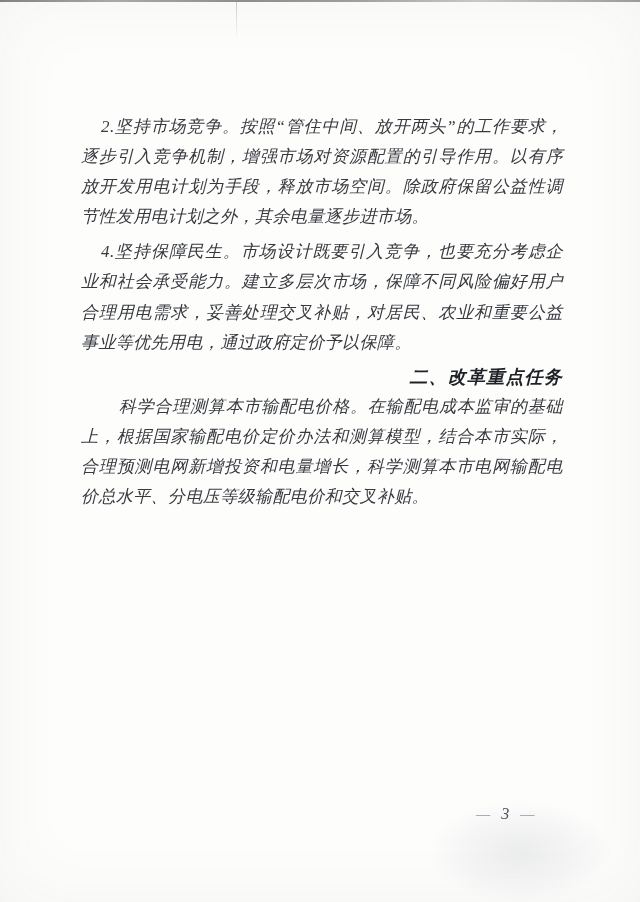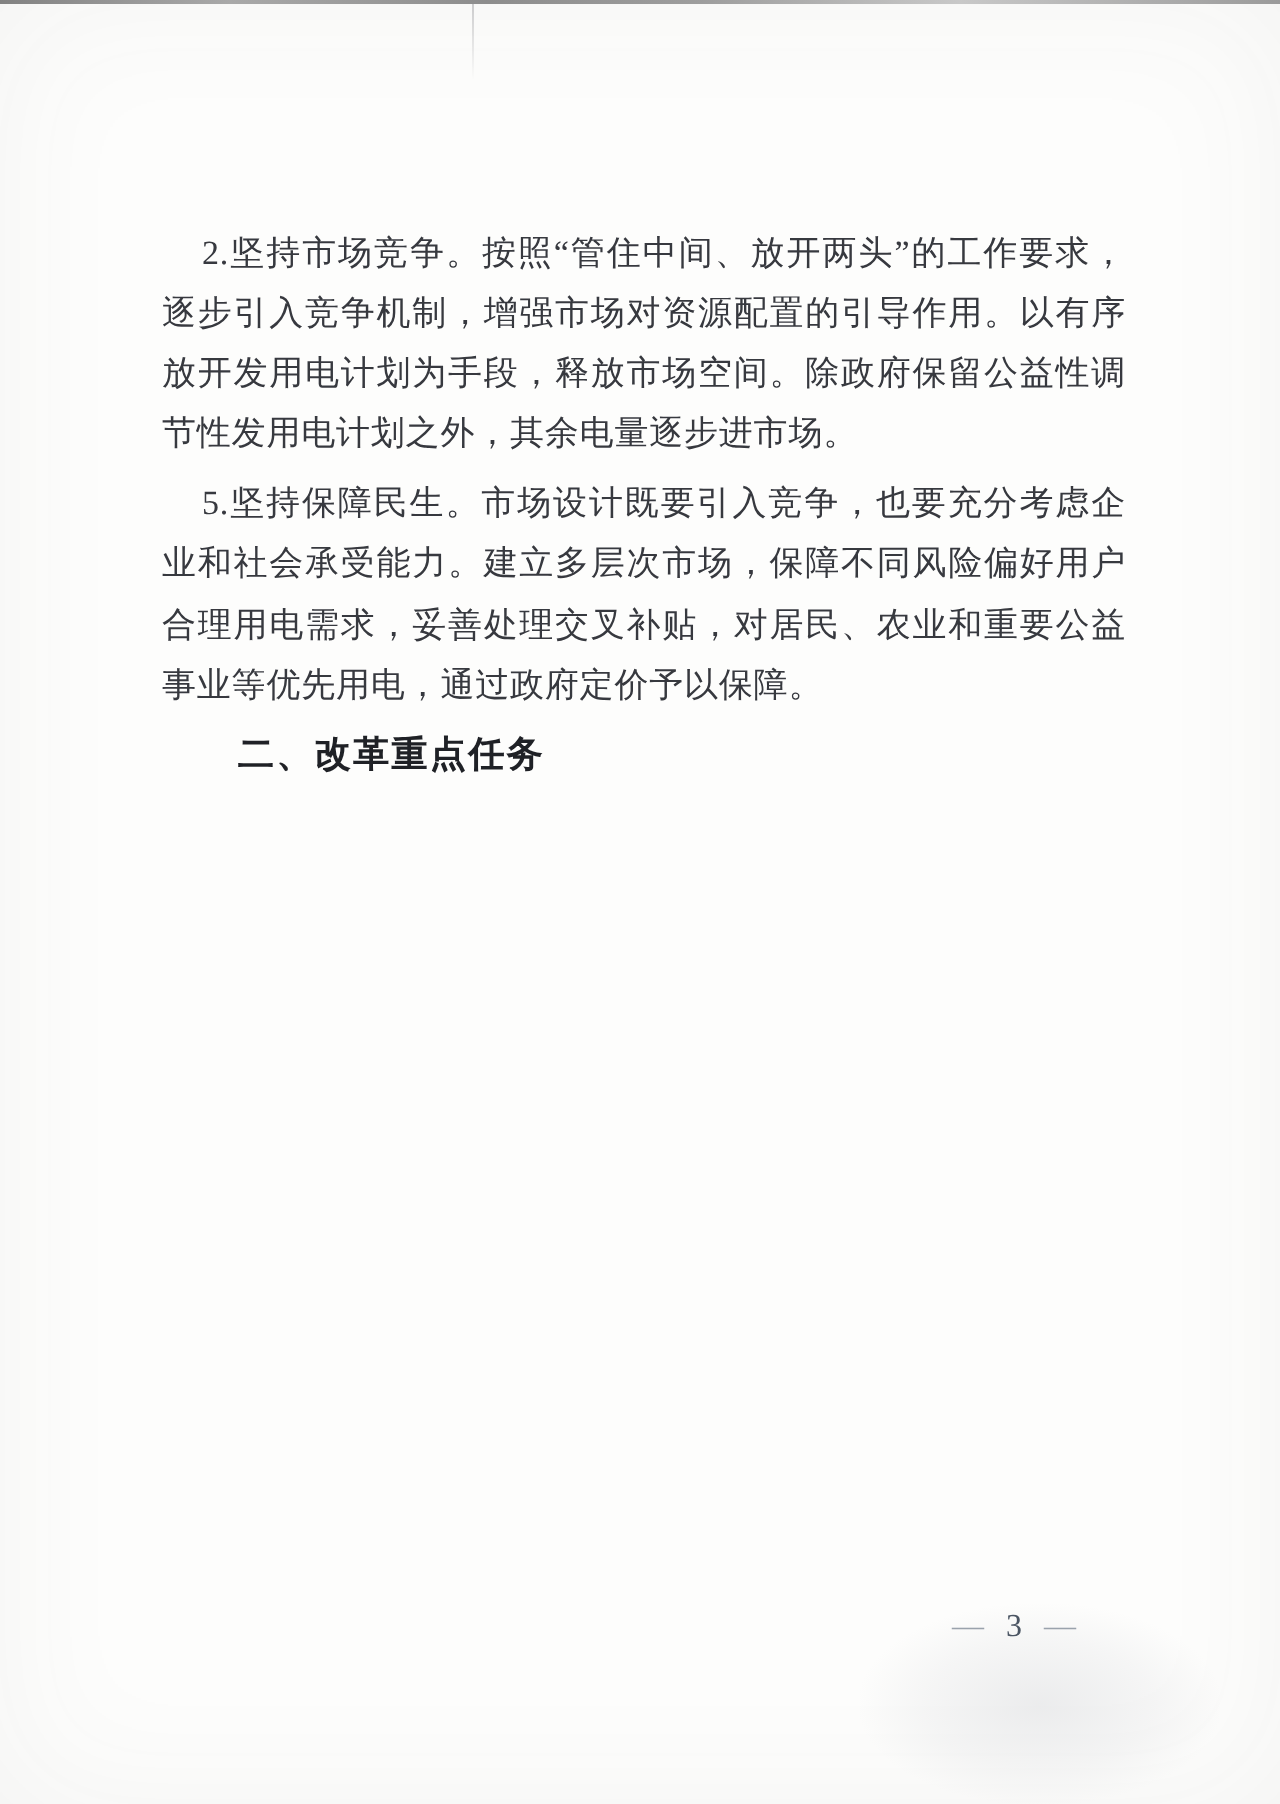--- a/index.html
+++ b/index.html
@@ -9,20 +9,21 @@
   }
   .page {
     position: relative;
     width: 640px;
     height: 902px;
     background: #fdfdfc;
     overflow: hidden;
     font-family: "Liberation Serif", serif;
     color: #3a3d42;
     box-shadow: inset 0 0 70px rgba(70, 72, 82, 0.05);
+    font-style: italic;
   }
   
   .scan-top-line {
     position: absolute;
     top: 0; left: 0; right: 0;
     height: 2px;
     background: linear-gradient(90deg,
       #6d6d6d 0%, #9b9b9b 18%, #7a7a7a 38%,
       #8e8e8e 55%, #c0c0c0 75%, #8a8a8a 100%);
     opacity: 0.85;
@@ -65,20 +66,21 @@
   }
   .section-heading {
     margin: 4px 0 0 0;
     font-family: "Liberation Sans", sans-serif;
     font-weight: bold;
     font-size: 18px;
     line-height: 30.1px;
     letter-spacing: 1.2px;
     text-indent: 38px;
     color: #1f2126;
+    text-align: right;
   }
   .subsection-heading {
     margin: 2px 0 0 0;
     font-family: "Liberation Serif", serif;
     font-weight: bold;
     font-size: 17.5px;
     line-height: 30.1px;
     letter-spacing: 0.5px;
     text-indent: 38px;
     color: #26282d;
@@ -112,25 +114,26 @@
 <body>
 
 <div class="page">
 
   <div class="scan-top-line"></div>
   <div class="scan-fold-line"></div>
   <div class="scan-smudge"></div>
 
   <div class="content">
     <p class="numbered-para first">2.坚持市场竞争。按照“管住中间、放开两头”的工作要求，逐步引入竞争机制，增强市场对资源配置的引导作用。以有序放开发用电计划为手段，释放市场空间。除政府保留公益性调节性发用电计划之外，其余电量逐步进市场。</p>
-    <p class="numbered-para">5.坚持保障民生。市场设计既要引入竞争，也要充分考虑企业和社会承受能力。建立多层次市场，保障不同风险偏好用户合理用电需求，妥善处理交叉补贴，对居民、农业和重要公益事业等优先用电，通过政府定价予以保障。</p>
+    <p class="numbered-para">4.坚持保障民生。市场设计既要引入竞争，也要充分考虑企业和社会承受能力。建立多层次市场，保障不同风险偏好用户合理用电需求，妥善处理交叉补贴，对居民、农业和重要公益事业等优先用电，通过政府定价予以保障。</p>
 
     <h2 class="section-heading">二、改革重点任务</h2>
 
 
+    <p class="closing-para">科学合理测算本市输配电价格。在输配电成本监审的基础上，根据国家输配电价定价办法和测算模型，结合本市实际，合理预测电网新增投资和电量增长，科学测算本市电网输配电价总水平、分电压等级输配电价和交叉补贴。</p>
   </div>
 
   <div class="page-footer">
     <span class="footer-dash">—</span>
     <span class="footer-number">3</span>
     <span class="footer-dash">—</span>
   </div>
 
 </div>
 

